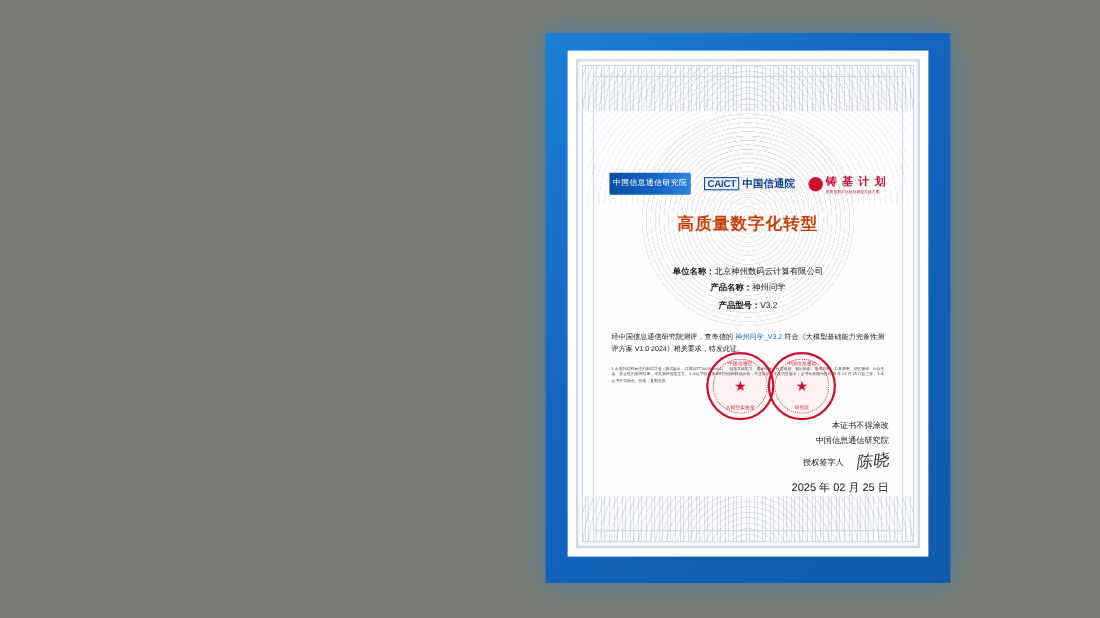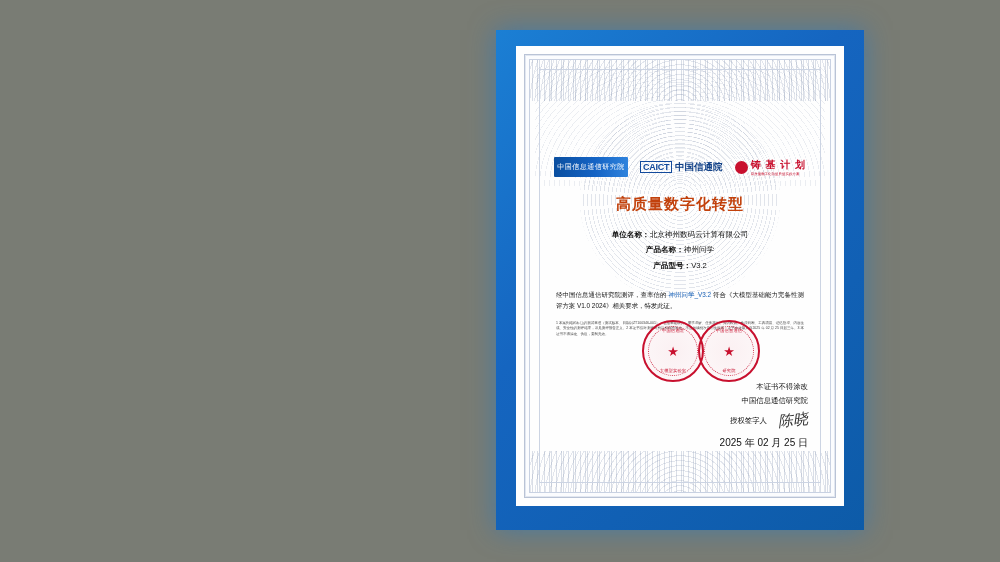--- a/index.html
+++ b/index.html
@@ -155,21 +155,21 @@
   
   #titles { margin-top: 12px; text-align: center; }
   .big-title {
     color: #c2410c;
     font-weight: bold;
     font-size: 15px;
     letter-spacing: 1px;
     line-height: 1.55;
   }
   
-  #info { margin-top: 12px; text-align: center; font-size: 7.6px; line-height: 2.0; color: #111; }
+  #info { margin-top: 24px; text-align: center; font-size: 7.6px; line-height: 2.0; color: #111; }
   .info-row .k { font-weight: bold; }
   
   #statement {
     margin-top: 16px;
     font-size: 6.4px;
     line-height: 1.75;
     color: #111;
     padding: 0 6px;
     text-align: justify;
   }

